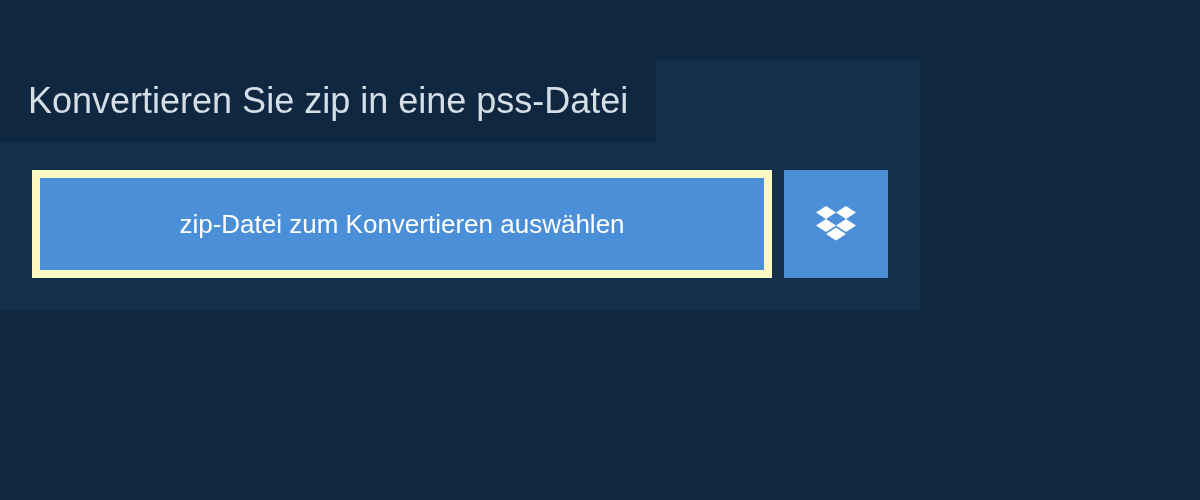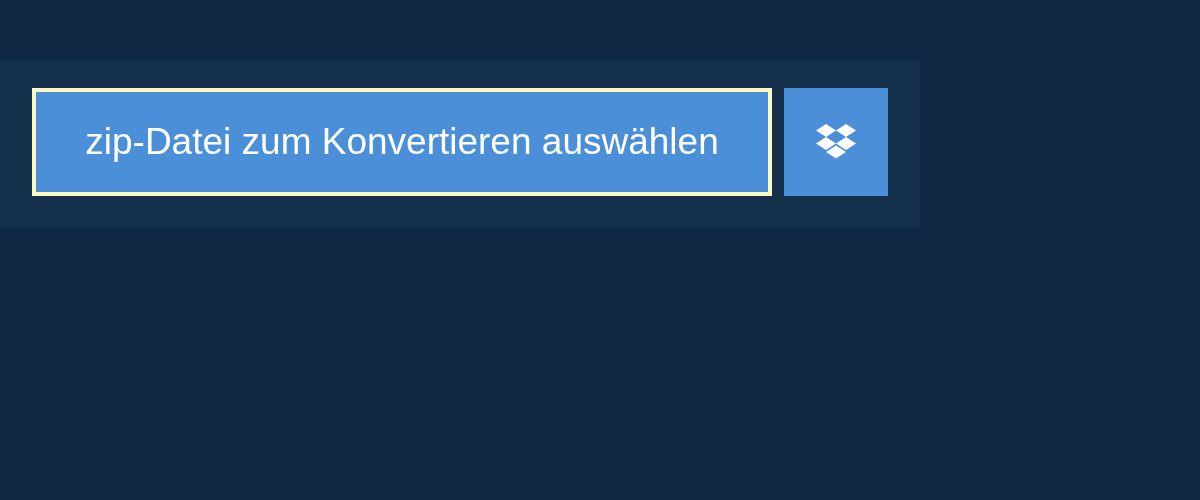--- a/index.html
+++ b/index.html
@@ -29,23 +29,23 @@
       font-size: 36px;
       font-weight: 400;
     }
     .button-row {
       display: flex;
       padding: 28px 32px 32px 32px;
       gap: 12px;
     }
     .select-button {
       background-color: #4a8fd8;
-      border: 4px solid #fef9c3;
+      border: 8px solid #fef9c3;
       color: #ffffff;
-      font-size: 37px;
+      font-size: 26px;
       font-weight: 400;
       display: flex;
       align-items: center;
       justify-content: center;
       height: 108px;
       flex: 0 0 740px;
       cursor: pointer;
     }
     .dropbox-button {
       background-color: #4a8fd8;
@@ -58,20 +58,23 @@
     }
     .dropbox-icon {
       width: 40px;
       height: 36px;
     }
   </style>
 </head>
 <body>
 
 <div class="container">
+  <div class="title-bar">
+    <span class="title-text">Konvertieren Sie zip in eine pss-Datei</span>
+  </div>
   <div class="button-row">
     <div class="select-button">
       <span>zip-Datei zum Konvertieren auswählen</span>
     </div>
     <div class="dropbox-button">
       <svg class="dropbox-icon" viewBox="0 0 40 36" fill="#ffffff">
         <path d="M10 0 L20 6.5 L10 13 L0 6.5 Z"></path>
         <path d="M30 0 L40 6.5 L30 13 L20 6.5 Z"></path>
         <path d="M0 19.5 L10 13 L20 19.5 L10 26 Z"></path>
         <path d="M20 19.5 L30 13 L40 19.5 L30 26 Z"></path>

